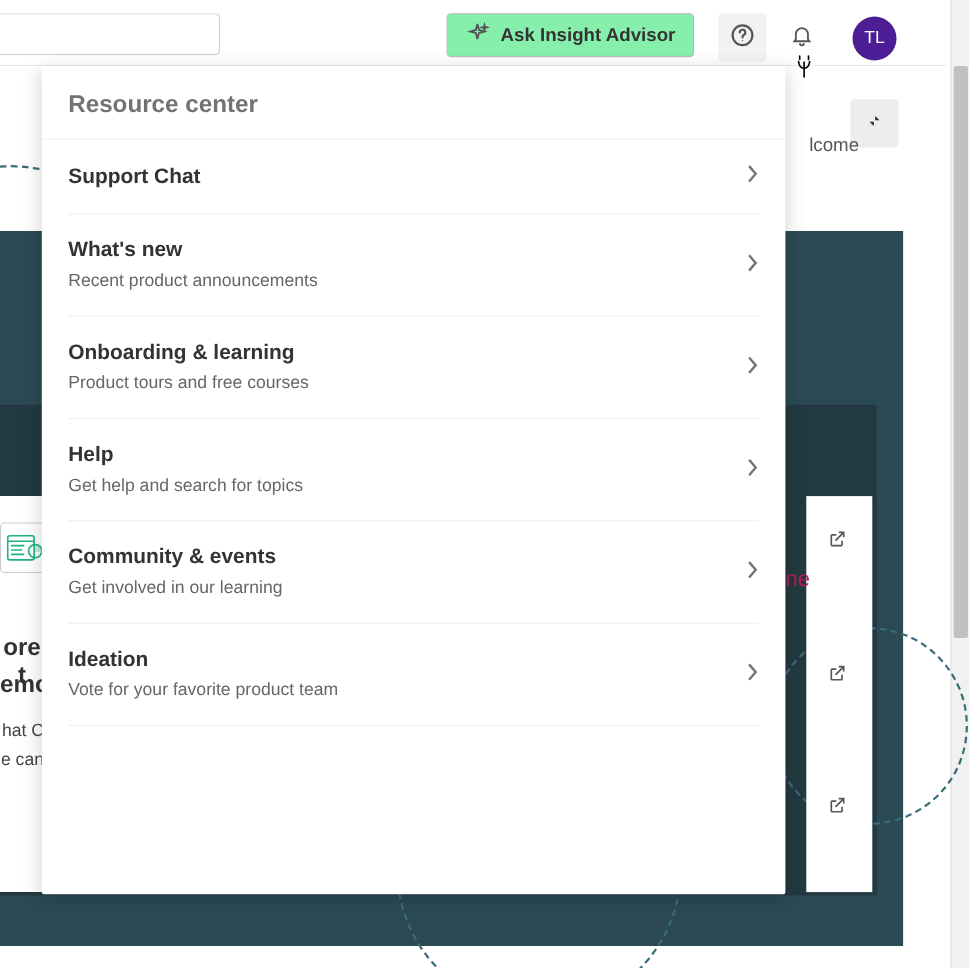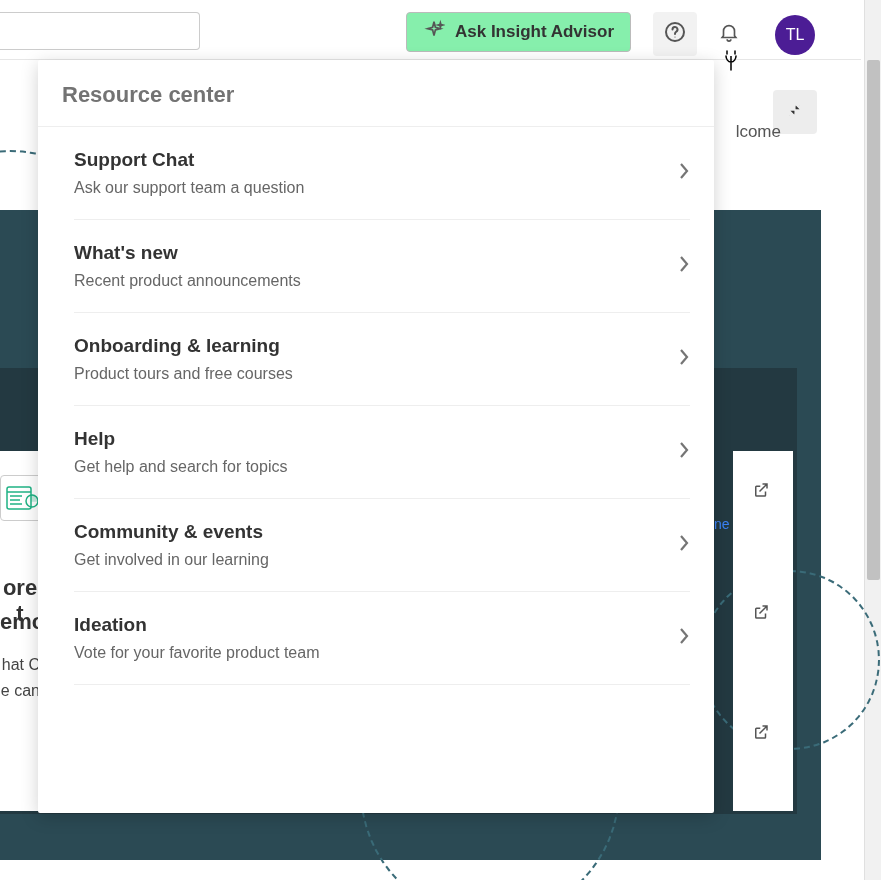--- a/index.html
+++ b/index.html
@@ -104,40 +104,39 @@
   .popover-header {
     padding: 22px 24px 18px 24px;
     border-bottom: 1px solid #eee;
   }
   .popover-title { font-size: 22px; font-weight: 700; color: #737373; }
   .popover-list { flex:1; overflow:hidden; padding: 0 24px; }
   .rc-item {
     display:flex; align-items:center; justify-content:space-between;
     border-bottom: 1px solid #eee; padding: 22px 0 22px 0;
     cursor: pointer;
-    margin-left: 12px;
   }
   .rc-text { display:flex; flex-direction:column; gap:8px; }
   .rc-title { font-size: 19px; font-weight: 700; color: #333; }
   .rc-desc  { font-size: 16px; color: #666; }
   .chev { color:#757575; }
   
   
   .cursor {
     position: absolute; left: 724px; top: 48px; pointer-events:none;
   }
   
   
   .peek-text { position:absolute; color:#333; }
   .peek-welcome { right: 100px; top: 122px; font-size:17px; color:#555;}
   .peek-ore   { left:0; top:575px; font-size:22px; font-weight:700; width:40px; text-align:center;}
   .peek-emo   { left:0; top:609px; font-size:22px; font-weight:700; width:40px; text-align:right;}
   .peek-hat   { left:0; top:656px; font-size:16px; color:#444; width:40px; text-align:right;}
   .peek-can   { left:0; top:682px; font-size:16px; color:#444; width:40px; text-align:right;}
-  .peek-ne    { left:714px; top:516px; font-size:14px; color:#3b82f6;}
+  .peek-ne    { left:714px; top:516px; font-size:20px; color:#be185d;}
 </style>
 </head>
 <body>
 
 <div class="scrollbar-track">
   <div class="scrollbar-thumb"></div>
 </div>
 
 <div class="topbar">
   <div class="search-box"></div>
@@ -233,21 +232,20 @@
 
 <div class="popover">
   <div class="popover-header">
     <div class="popover-title">Resource center</div>
   </div>
   <div class="popover-list">
 
     <div class="rc-item">
       <div class="rc-text">
         <div class="rc-title">Support Chat</div>
-        <div class="rc-desc">Ask our support team a question</div>
       </div>
       <span class="chev">
         <svg width="12" height="18" viewBox="0 0 12 18" fill="none" stroke="#757575" stroke-width="2.2">
             <path d="M3 2 L9 9 L3 16"></path>
           </svg>
       </span>
     </div>
 
     <div class="rc-item">
       <div class="rc-text">

